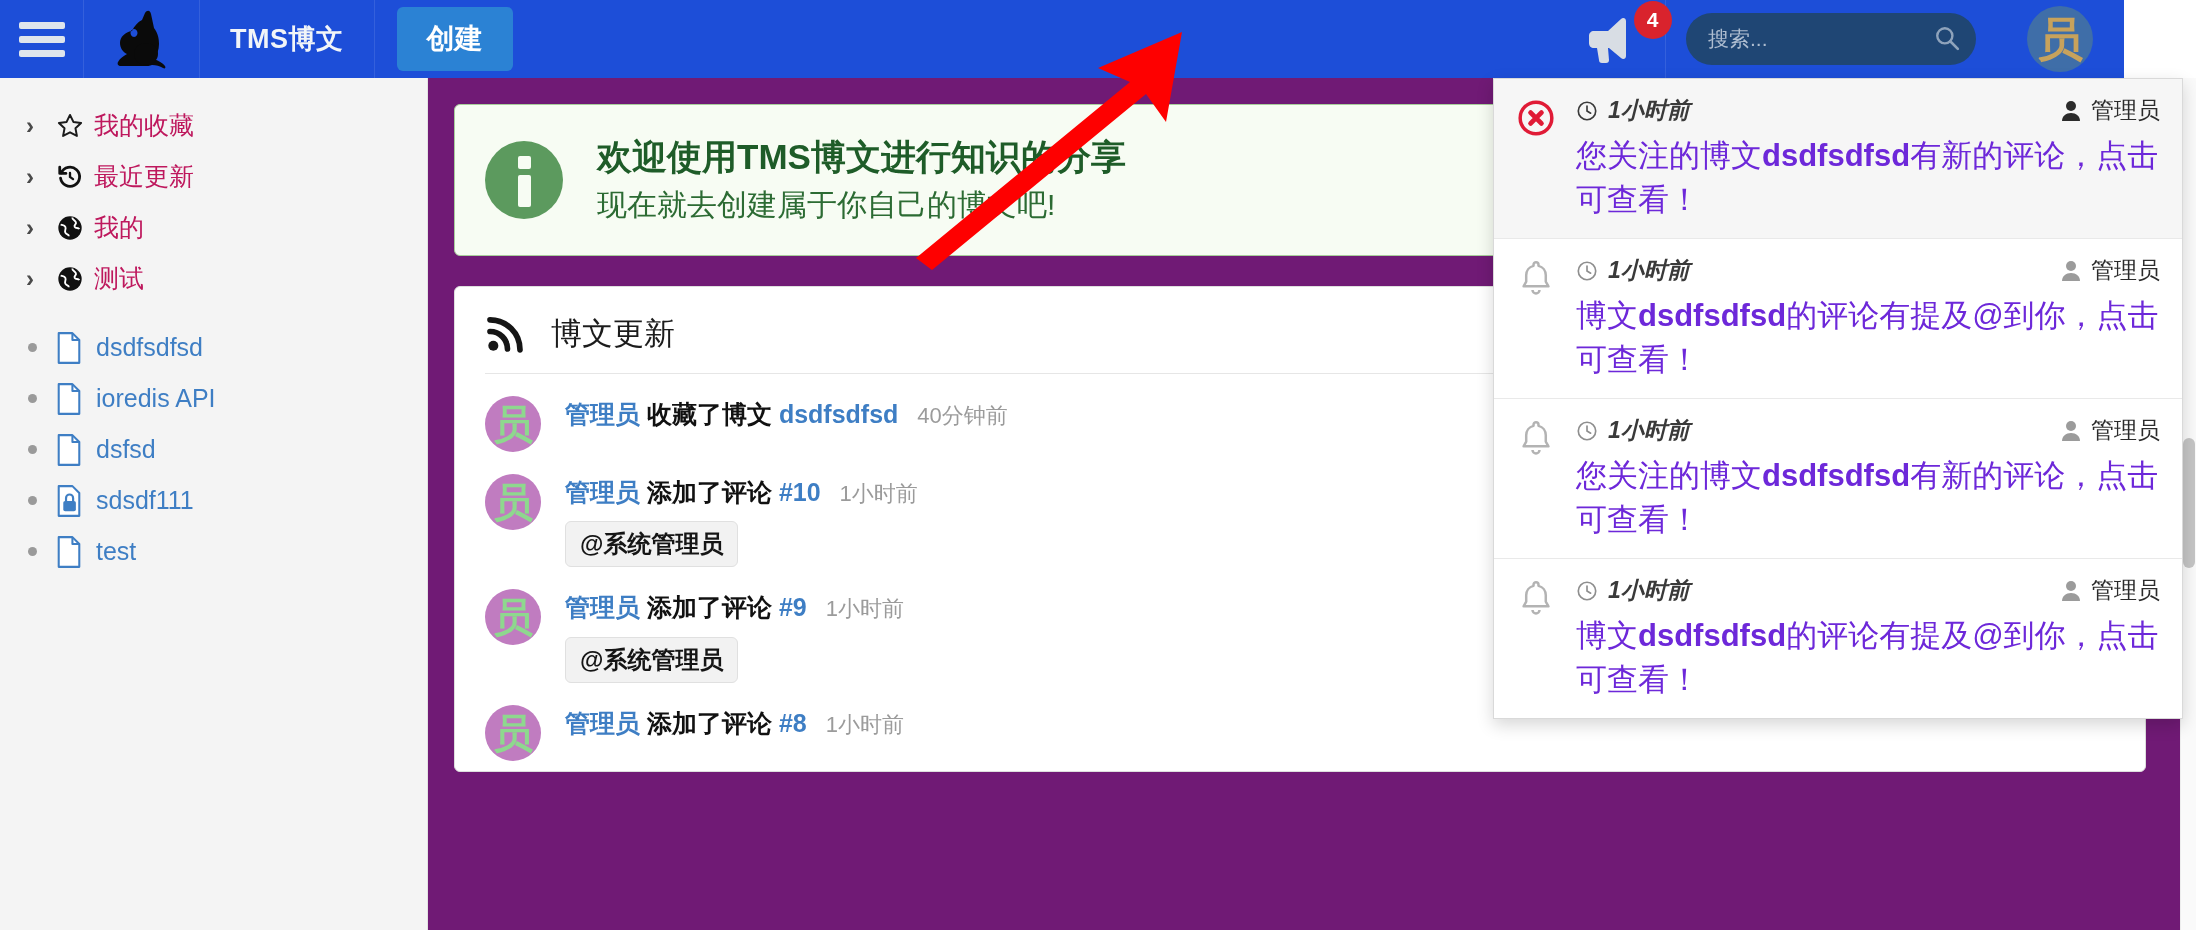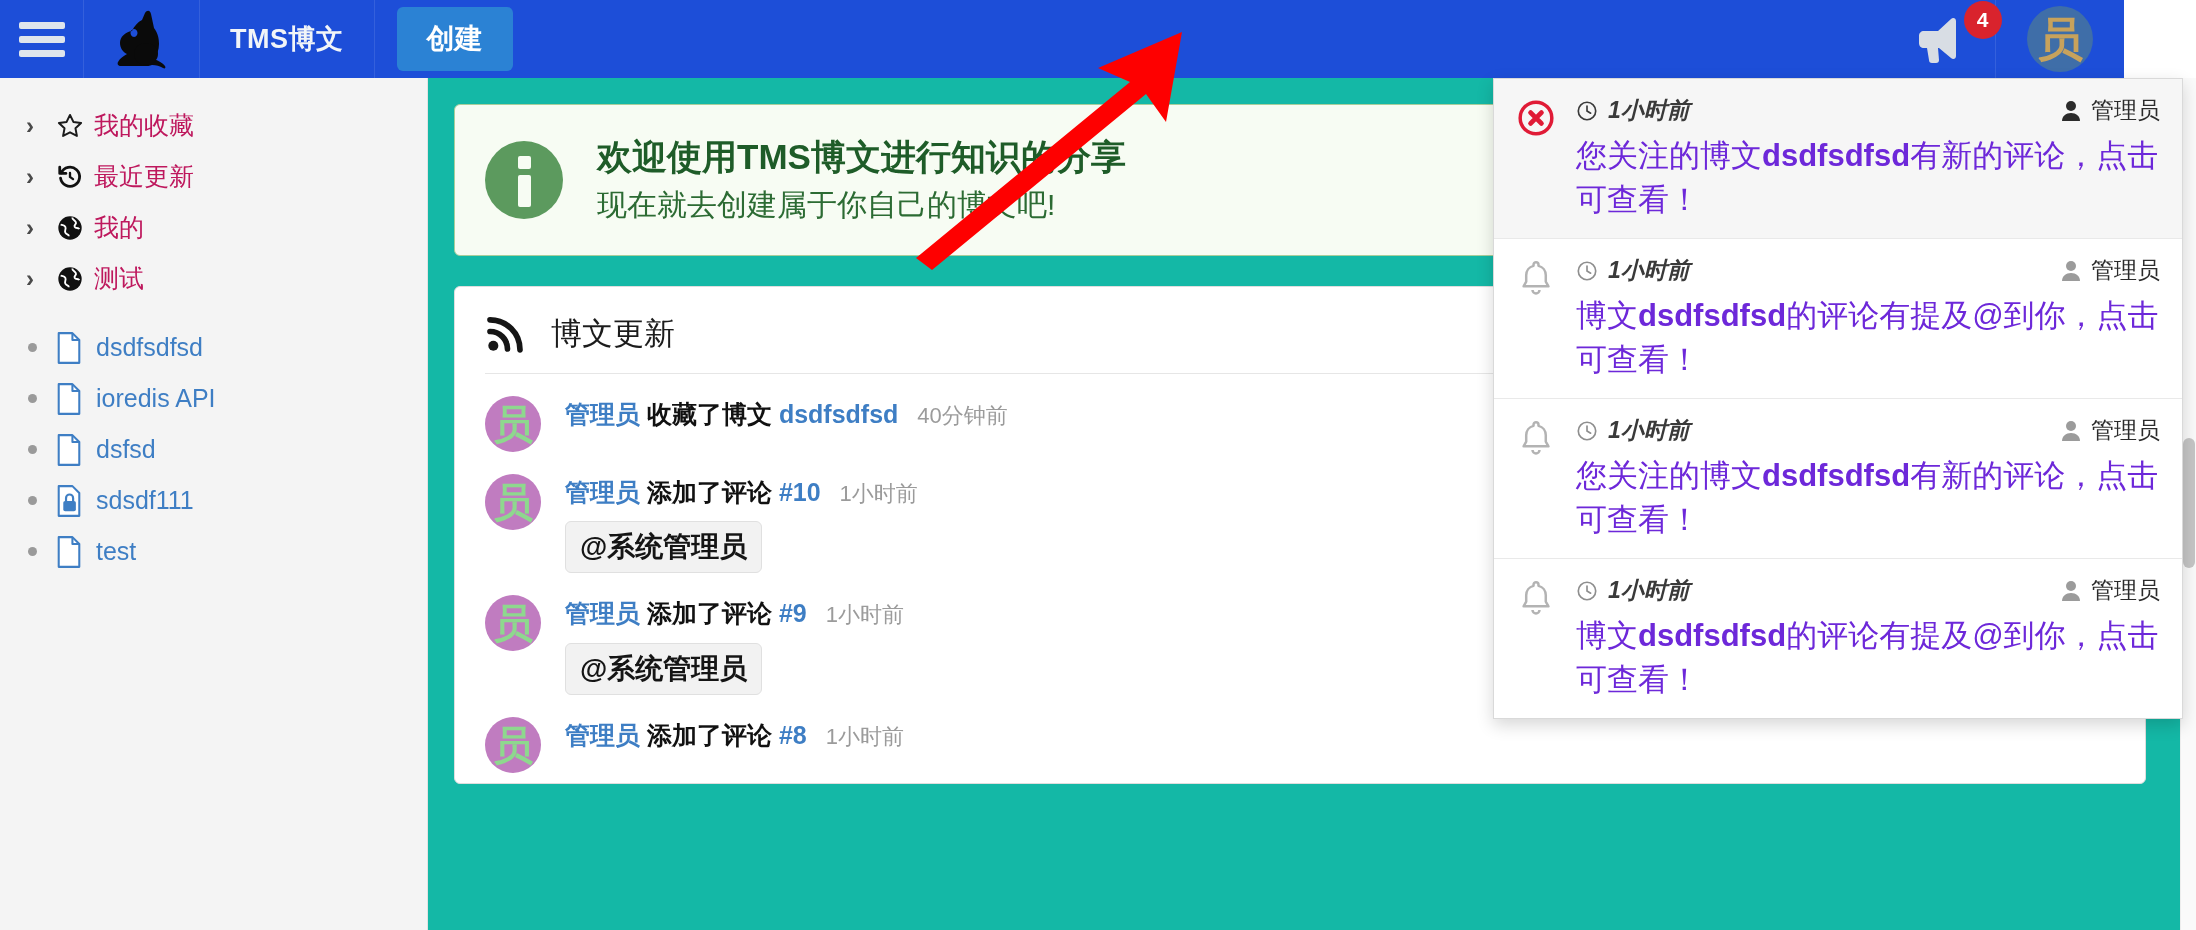--- a/index.html
+++ b/index.html
@@ -75,21 +75,21 @@
   .doc-gap{ height:18px; }
   .doc-row{ display:flex; align-items:center; height:51px; padding-left:26px; cursor:pointer;}
   .dot{ width:30px; flex:0 0 30px; display:flex; align-items:center; }
   .dot b{ width:9px; height:9px; border-radius:50%; background:#9a9a9a; display:block; margin-left:2px;}
   .doc-ico{ width:40px; flex:0 0 40px; display:flex; align-items:center;}
   .doc-label{ font-size:25px; color:#3e7ec4; white-space:nowrap;}
 
   
   .main{
     position:absolute; left:428px; top:78px; width:1752px; height:852px;
-    background:#14b8a6; overflow:hidden;
+    background:#701a75; overflow:hidden;
   }
   .welcome{
     margin:26px 34px 0 26px; background:#f7fcf3; border:1px solid #a8ce9b;
     border-radius:6px; padding:26px 30px; display:flex; align-items:center; gap:34px;
     height:152px;
   }
   .wel-ico{
     flex:0 0 78px; width:78px; height:78px; border-radius:50%; background:#5c9a5e;
     position:relative;
   }
@@ -120,21 +120,21 @@
     color:#8ed88e; font-size:40px; font-weight:bold; line-height:1;
   }
   .act-body{ padding-top:3px; }
   .act-line{ font-size:25px; line-height:1.2; white-space:nowrap;}
   .who{ color:#3e7ec4; font-weight:bold;}
   .verb{ color:#111; font-weight:bold;}
   .target{ color:#3e7ec4; font-weight:bold;}
   .when{ color:#9b9b9b; font-size:22px; margin-left:12px; font-weight:normal;}
   .mention{
     display:inline-block; margin-top:14px; background:#f2f2f2; border:1px solid #e0e0e0;
-    border-radius:6px; padding:6px 14px; font-size:28px; font-weight:bold; color:#151515;
+    border-radius:6px; padding:6px 14px; font-size:24px; font-weight:bold; color:#151515;
   }
 
   
   .notif{
     position:absolute; left:1493px; top:78px; width:690px; 
     background:#fff; border:1px solid #d9d9d9; border-left:1px solid #d9d9d9;
     box-shadow:0 6px 16px rgba(0,0,0,.16);
     z-index:50; padding:0;
   }
   .nrow{ display:flex; gap:18px; padding:16px 22px 16px 20px; border-bottom:1px solid #e9e9e9;}
@@ -192,20 +192,29 @@
 
     <div class="hdr-cell hdr-sep bell-cell">
       <div class="megaphone">
         <svg width="56" height="48" viewBox="0 0 56 48">
           <path fill="#d8dde4" d="M44 6c0-3-3-4-5-2L26 16H12c-3 0-5 2-5 5v7c0 3 2 5 5 5h3l2 12c0 2 1 3 3 3h4c2 0 3-1 3-3l-1-12h1l12 10c2 2 5 1 5-2V6z"></path>
         </svg>
         <span class="badge">4</span>
       </div>
     </div>
 
+    <div class="hdr-cell search-cell">
+      <div class="search-wrap">
+        <input class="search-input" type="text" placeholder="搜索..." style="">
+        <svg class="search-ico" viewBox="0 0 24 24">
+          <circle cx="10" cy="10" r="7" fill="none" stroke="#cbd6e2" stroke-width="2.2"></circle>
+          <line x1="15" y1="15" x2="22" y2="22" stroke="#cbd6e2" stroke-width="2.4" stroke-linecap="round"></line>
+        </svg>
+      </div>
+    </div>
 
     <div class="hdr-cell avatar-cell">
       <div class="hdr-avatar">员</div>
     </div>
   </div>
 
   <div class="sidebar">
 
     <div class="tree-row">
       <span class="chev">›</span>

